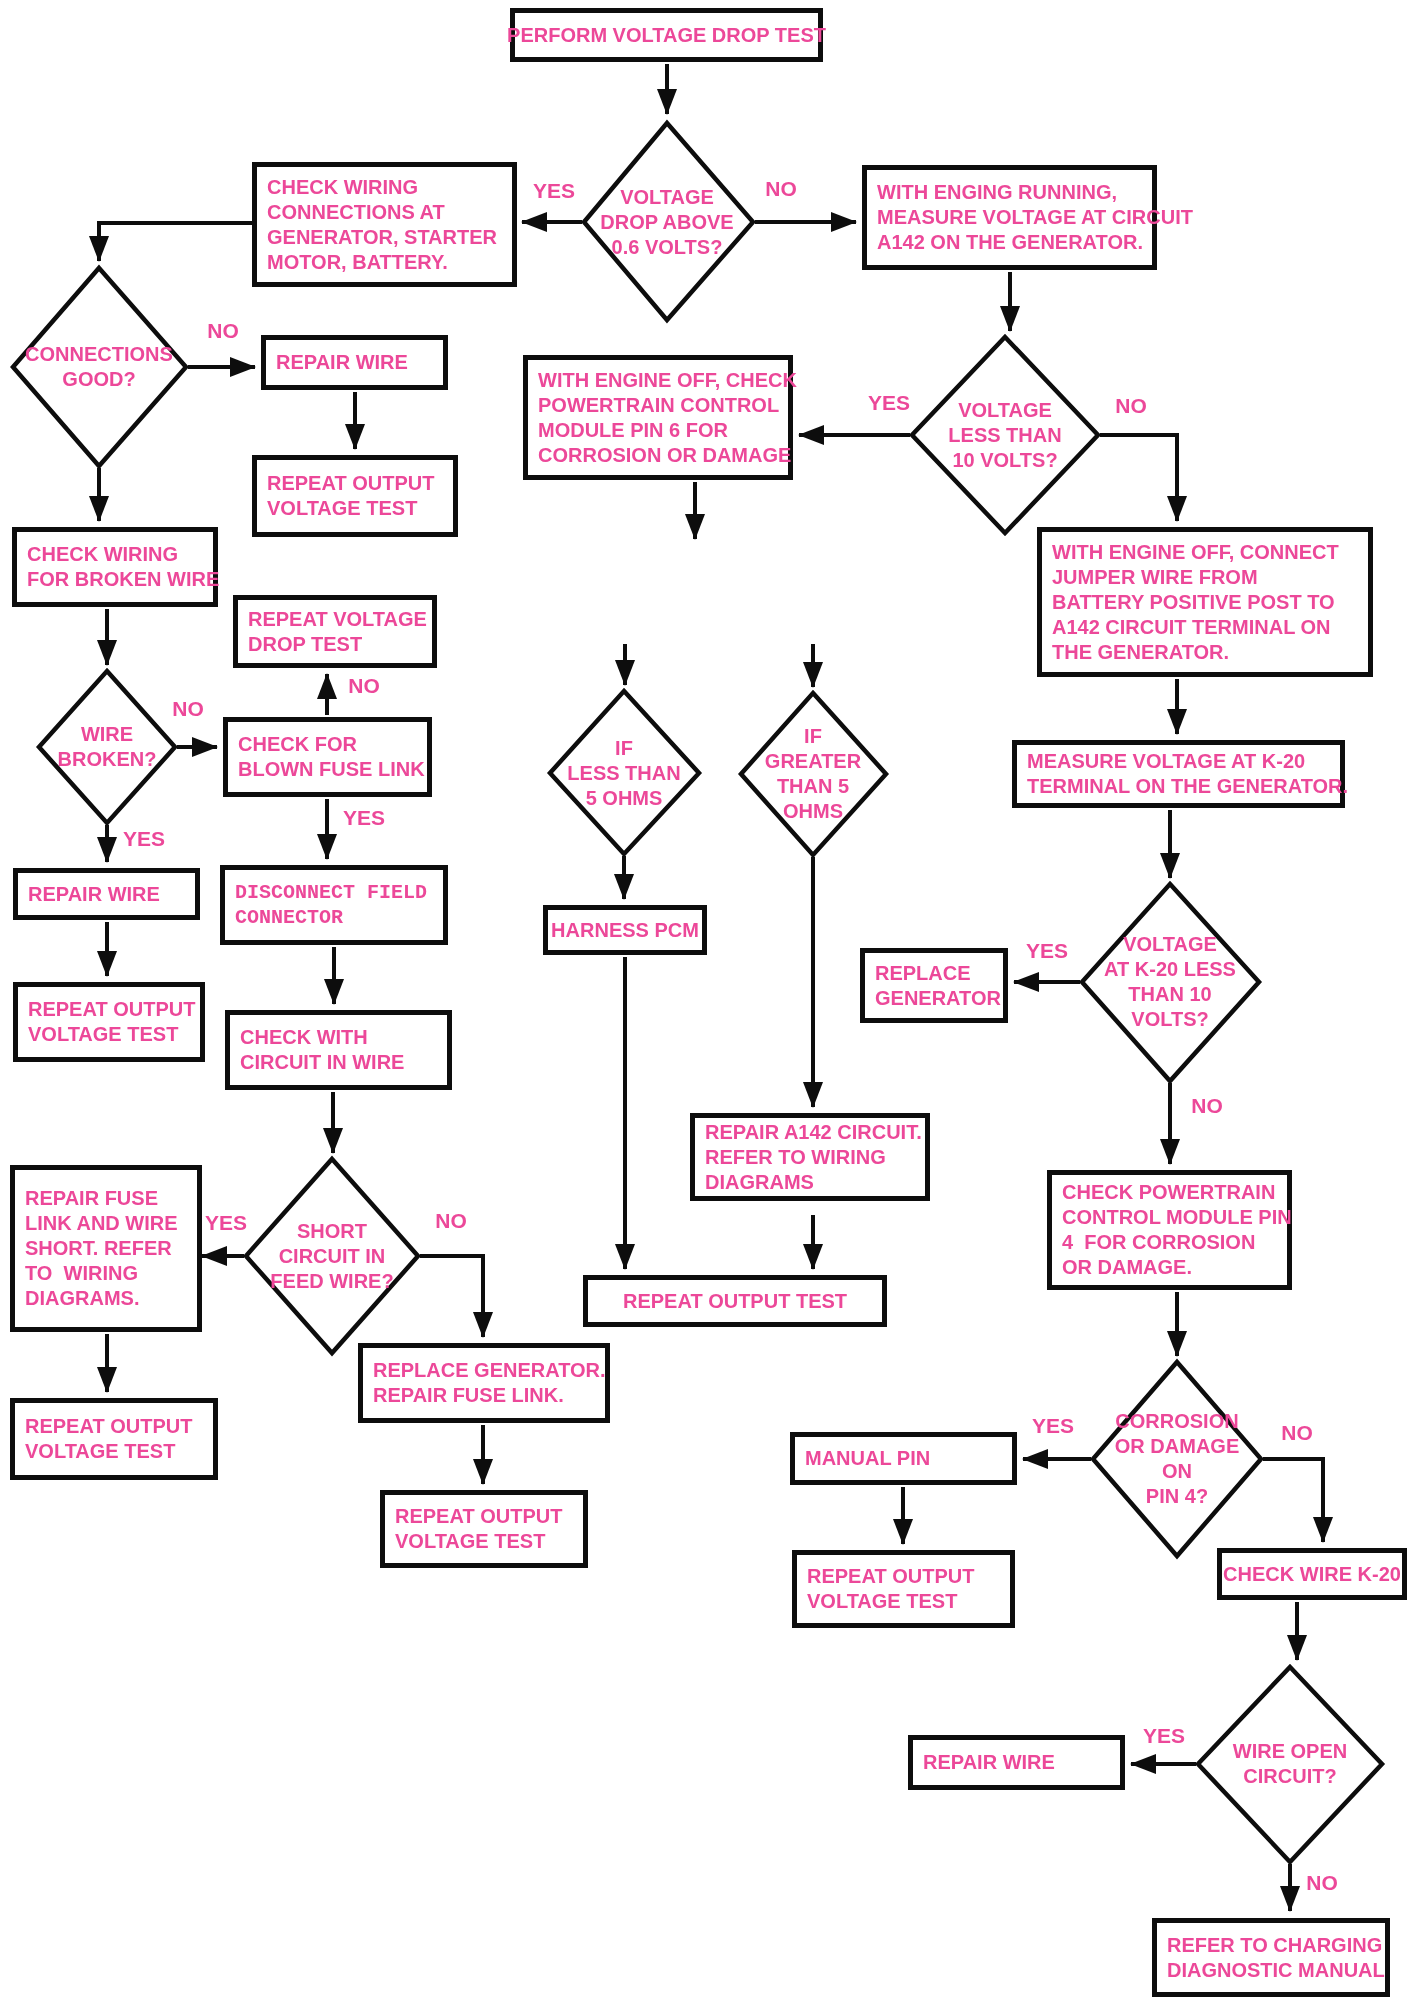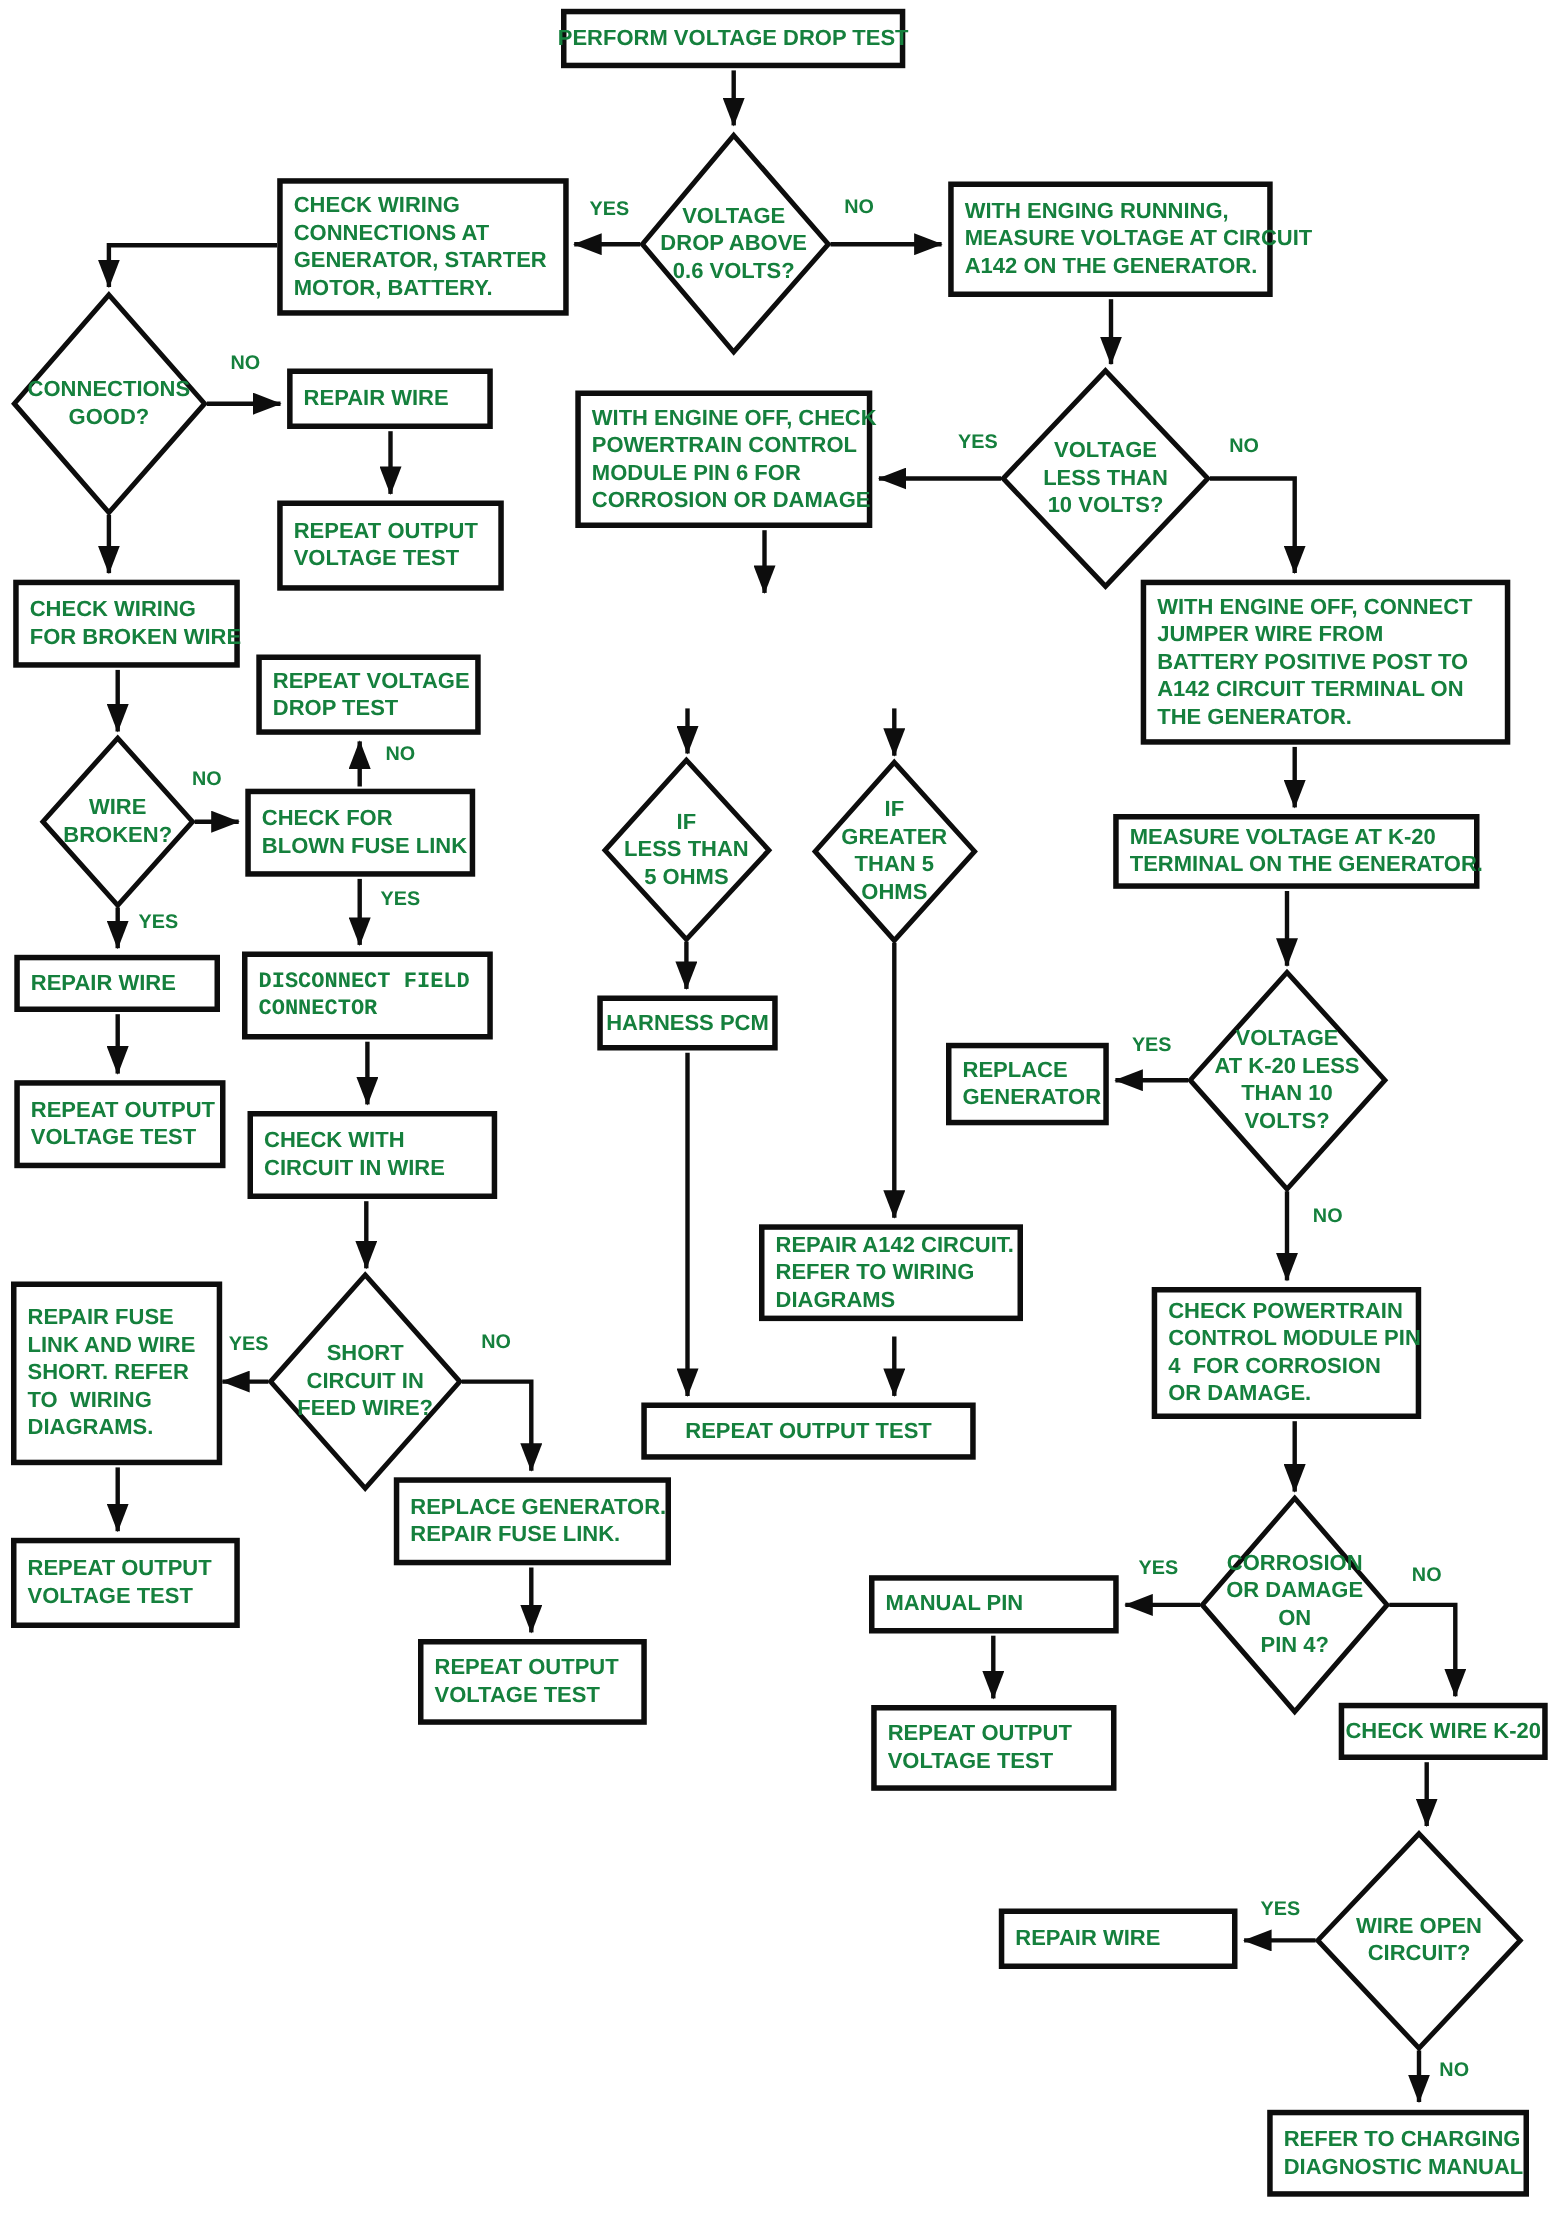--- a/index.html
+++ b/index.html
@@ -1,35 +1,35 @@
 <!DOCTYPE html>
 <html><head>
 <meta charset="utf-8">
 <style>
   html,body { margin:0; padding:0; background:#ffffff; }
   #stage {
     position:relative; width:1424px; height:2014px; background:#ffffff;
-    font-family:"Liberation Sans", sans-serif; color:#15803d;
+    font-family:"Liberation Sans", sans-serif; color:#ec4899;
     overflow:hidden;
   }
   #wires { position:absolute; left:0; top:0; }
   .box {
     position:absolute; box-sizing:border-box; background:#ffffff;
     border:5px solid #0d0d0d; display:flex; align-items:center;
     font-weight:bold; font-size:20px; line-height:25px;
     white-space:pre; padding:0 10px; z-index:2;
   }
   .box.center { justify-content:center; text-align:center; padding:0 4px; }
   .dtext {
     position:absolute; transform:translate(-50%,-50%); text-align:center;
     font-weight:bold; font-size:20px; line-height:25px; white-space:pre; z-index:2;
   }
   .lbl {
     position:absolute; transform:translate(-50%,-50%);
-    font-weight:bold; font-size:18px; line-height:21px; z-index:2;
+    font-weight:bold; font-size:21px; line-height:21px; z-index:2;
   }
 </style>
 </head>
 <body>
 
 <div id="stage">
 
   <svg id="wires" width="1424" height="2014" viewBox="0 0 1424 2014" xmlns="http://www.w3.org/2000/svg">
     <defs>
       <marker id="arrow" markerUnits="userSpaceOnUse" markerWidth="26" markerHeight="20" viewBox="0 0 26 20" refX="25" refY="10" orient="auto">

